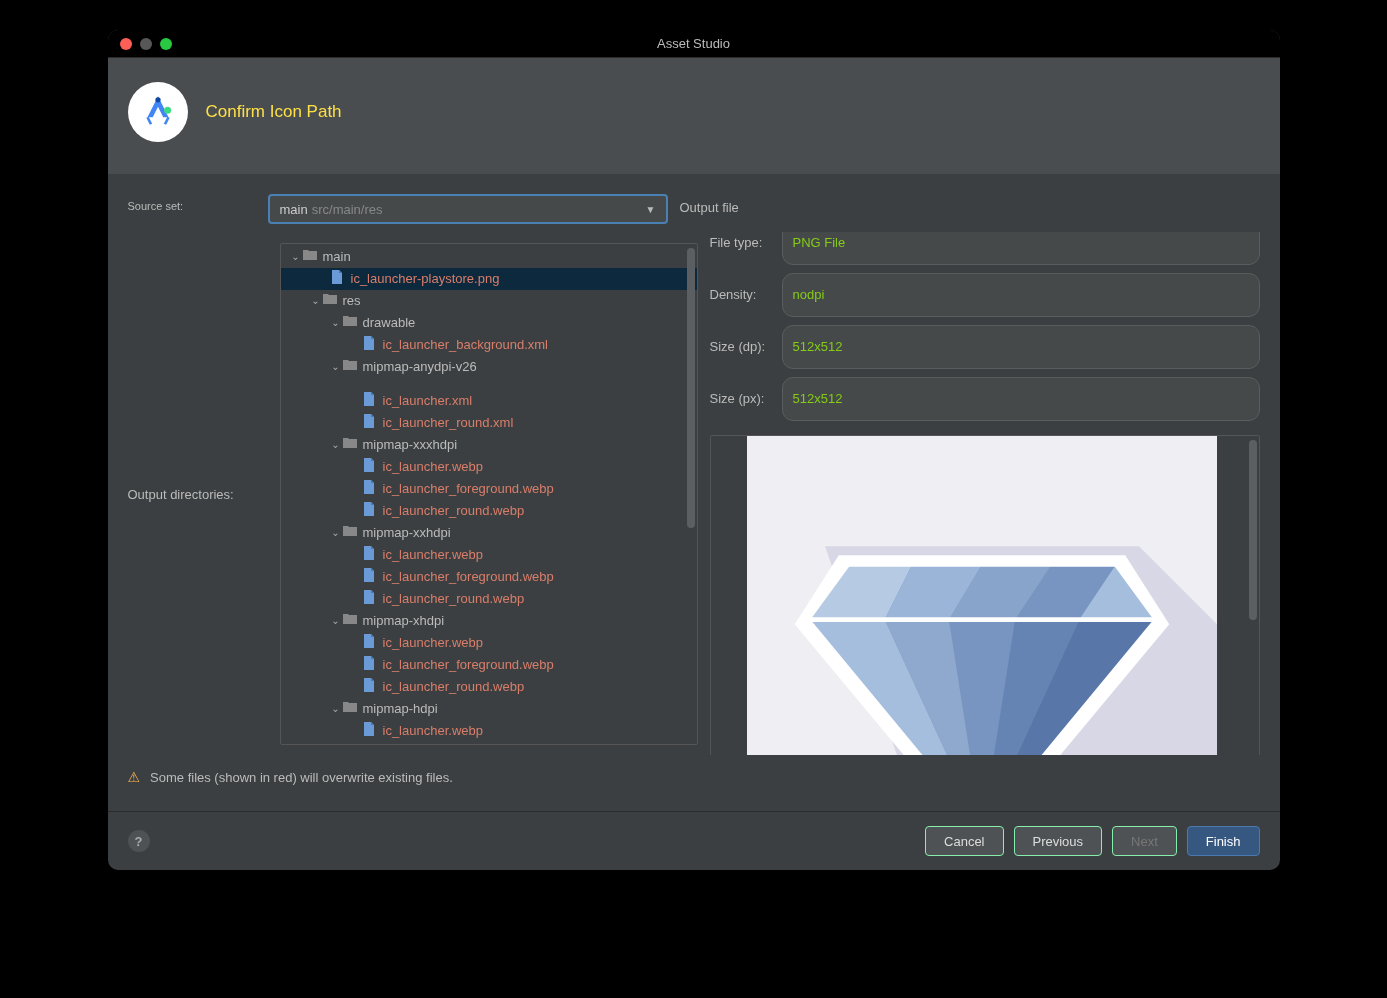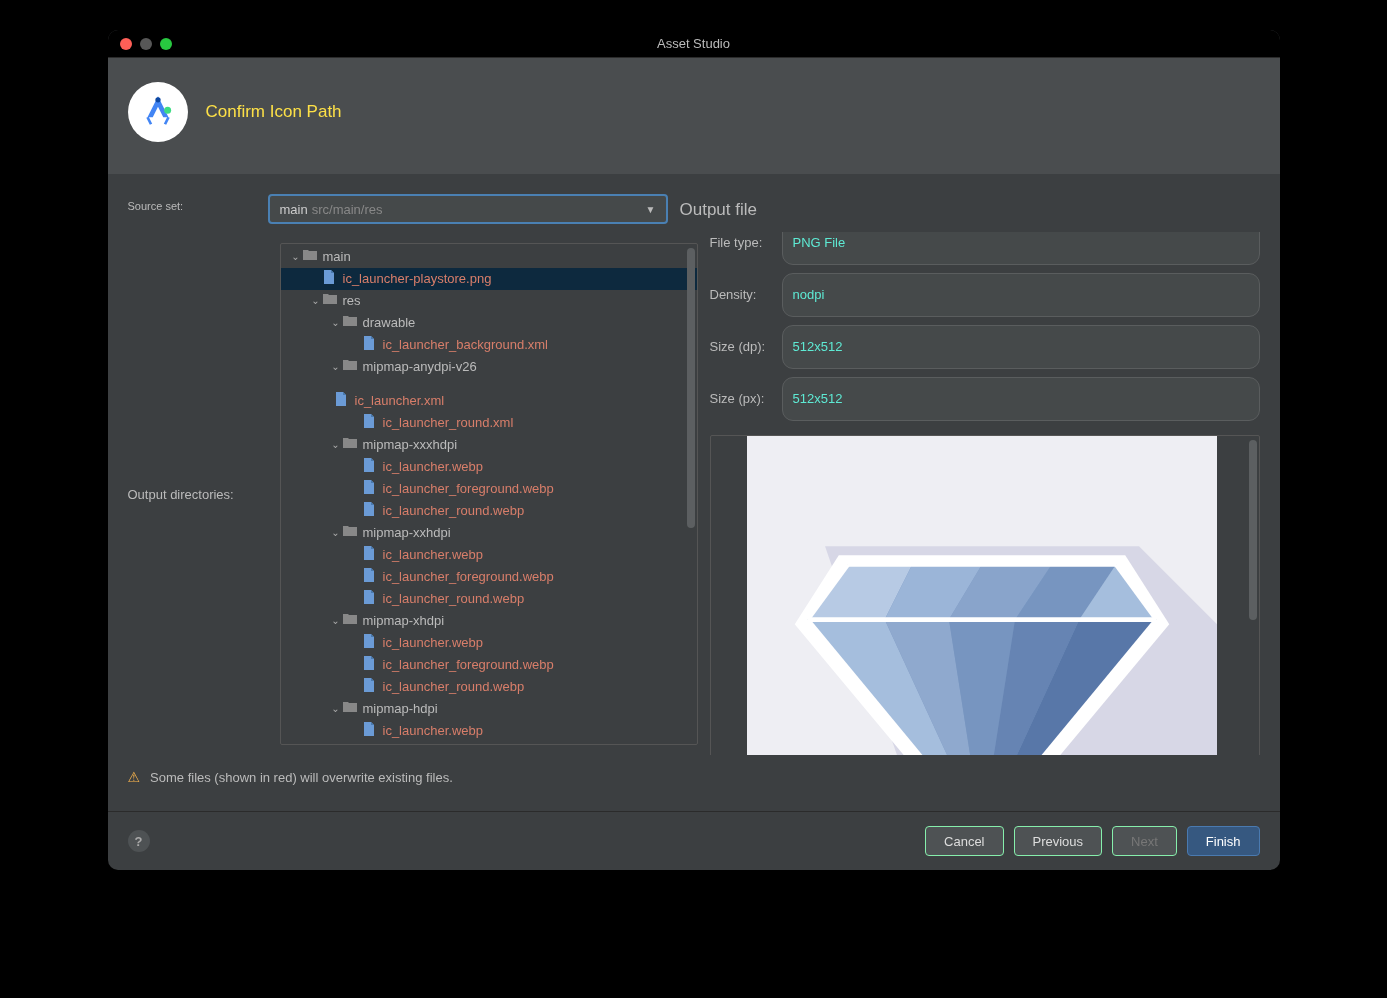--- a/index.html
+++ b/index.html
@@ -30,21 +30,21 @@
 .tree-item.selected { background: #0d293e; }
 .tree-item .chev { width: 14px; font-size: 10px; color: #aaa; display: inline-block; text-align: center; }
 .tree-item .icon { width: 16px; margin-right: 4px; color: #888; }
 .tree-item .folder { color: #888; }
 .tree-item .file-blue { color: #6b9bd6; }
 .tree-item .name { color: #bbb; }
 .tree-item .name.conflict { color: #d87e6a; }
 .right-panel { flex: 1; display: flex; flex-direction: column; }
 .field-row { display: flex; align-items: center; margin-bottom: 8px; }
 .field-label { width: 72px; color: #bbb; font-size: 13px; }
-.field-value { flex: 1; background: #45494a; border: 1px solid #5a5d5e; border-radius: 11px; height: 44px; display: flex; align-items: center; padding: 0 10px; color: #5eead4; font-size: 13px; }
+.field-value { flex: 1; background: #45494a; border: 1px solid #5a5d5e; border-radius: 11px; height: 44px; display: flex; align-items: center; padding: 0 10px; color: #84cc16; font-size: 13px; }
 .preview { flex: 1; background: #3c3f41; border: 1px solid #555; border-radius: 2px; margin-top: 6px; display: flex; align-items: flex-start; justify-content: flex-start; overflow-y: auto; position: relative; padding: 0; }
 .preview-img { width: 470px; height: 330px; background: #eeeef3; margin-left: 36px; margin-top: 0; position: relative; overflow: hidden; }
 .warning { display: flex; align-items: center; gap: 10px; color: #bbb; font-size: 13px; padding: 6px 0; }
 .warning-icon { color: #ffb84d; font-size: 14px; }
 .footer { padding: 14px 20px; display: flex; align-items: center; gap: 10px; border-top: 1px solid #2b2b2b; }
 .help { width: 22px; height: 22px; border-radius: 50%; background: #4e5254; color: #aaa; display: flex; align-items: center; justify-content: center; font-size: 13px; font-weight: bold; }
 .spacer { flex: 1; }
 .btn { height: 30px; padding: 0 18px; background: #4e5254; border: 1px solid #86efac; border-radius: 4px; color: #ddd; font-size: 13px; display: flex; align-items: center; cursor: pointer; }
 .btn.disabled { color: #777; cursor: default; }
 .btn.primary { background: #365880; border-color: #4a7ab0; color: #fff; }
@@ -82,36 +82,36 @@
   <div class="body">
     <div class="form-row">
       <div class="form-label">Source set:</div>
       <div class="form-control">
         <div class="select">
           <span>main</span>
           <span class="sub">src/main/res</span>
           <span class="caret">▼</span>
         </div>
       </div>
-      <div style="width: 580px; margin-left: 12px; color:#bbb; font-size: 17px; padding-top:6px">Output file</div>
+      <div style="width: 580px; margin-left: 12px; color:#bbb; font-size: 13px; padding-top:6px">Output file</div>
     </div>
 
     <div class="content-row">
       <div style="width:140px; color:#bbb; font-size:13px; padding-top:2px;">Output directories:</div>
 
       <div class="tree-panel">
         <div class="tree" id="tree">
             <div class="tree-item" style="padding-left: 8px;">
               <span class="chev">⌄</span>
               <span class="icon folder"><svg width="14" height="12" viewBox="0 0 14 12">
                   <path d="M0 1 h5 l1 1 h8 v9 h-14 z" fill="#888"></path>
                 </svg></span>
               <span class="name">main</span>
             </div>
-            <div class="tree-item selected" style="padding-left: 28px;">
+            <div class="tree-item selected" style="padding-left: 36px;">
               <span class="chev"></span>
               <span class="icon file-blue"><svg width="12" height="14" viewBox="0 0 12 14">
                   <path d="M1 0 h7 l3 3 v11 h-10 z" fill="#6b9bd6"></path>
                   <path d="M8 0 v3 h3" fill="#4a7aae"></path>
                 </svg></span>
               <span class="name conflict">ic_launcher-playstore.png</span>
             </div>
             <div class="tree-item" style="padding-left: 28px;">
               <span class="chev">⌄</span>
               <span class="icon folder"><svg width="14" height="12" viewBox="0 0 14 12">
@@ -134,21 +134,21 @@
                 </svg></span>
               <span class="name conflict">ic_launcher_background.xml</span>
             </div>
             <div class="tree-item" style="padding-left: 48px;">
               <span class="chev">⌄</span>
               <span class="icon folder"><svg width="14" height="12" viewBox="0 0 14 12">
                   <path d="M0 1 h5 l1 1 h8 v9 h-14 z" fill="#888"></path>
                 </svg></span>
               <span class="name">mipmap-anydpi-v26</span>
             </div>
-            <div class="tree-item" style="padding-left: 40px; margin-top: 12px;">
+            <div class="tree-item" style="padding-left: 68px; margin-top: 12px;">
               <span class="chev"></span>
               <span class="icon file-blue"><svg width="12" height="14" viewBox="0 0 12 14">
                   <path d="M1 0 h7 l3 3 v11 h-10 z" fill="#6b9bd6"></path>
                   <path d="M8 0 v3 h3" fill="#4a7aae"></path>
                 </svg></span>
               <span class="name conflict">ic_launcher.xml</span>
             </div>
             <div class="tree-item" style="padding-left: 68px;">
               <span class="chev"></span>
               <span class="icon file-blue"><svg width="12" height="14" viewBox="0 0 12 14">

